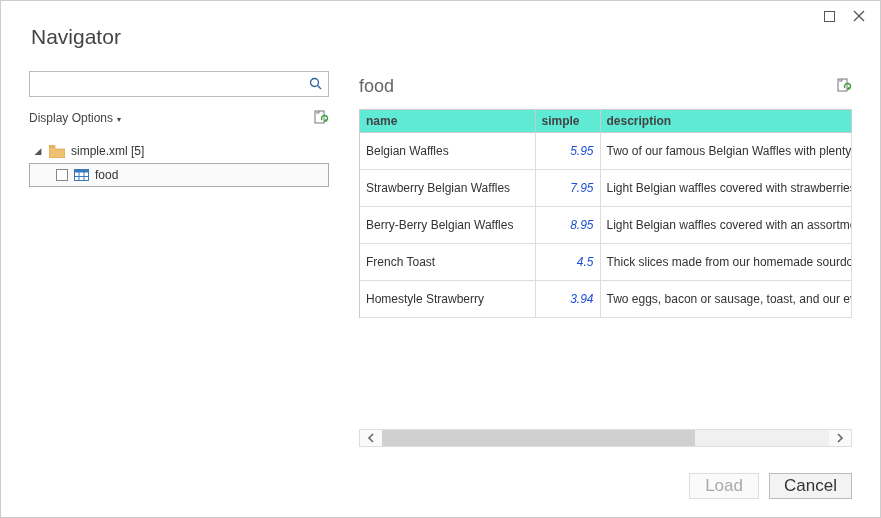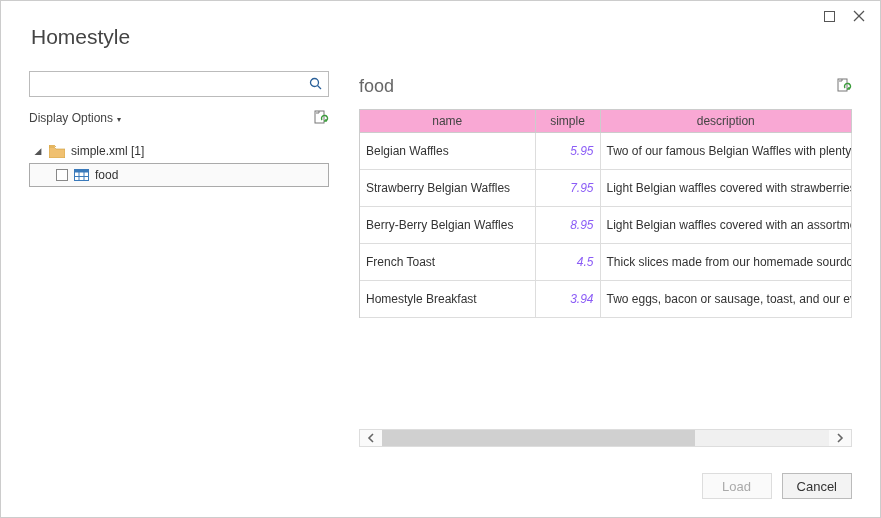--- a/index.html
+++ b/index.html
@@ -138,41 +138,41 @@
     overflow: hidden;
     width: 100%;
   }
   table {
     border-collapse: collapse;
     table-layout: fixed;
     width: 100%;
     font-size: 12px;
   }
   th {
-    text-align: center;
-    font-weight: 400;
-    background: #f9a8d4;
+    text-align: left;
+    font-weight: 700;
+    background: #5eead4;
     border-right: 1px solid #ccc;
     border-bottom: 1px solid #ccc;
     padding: 4px 6px;
     color: #444;
     height: 22px;
   }
   td {
     border-right: 1px solid #ddd;
     border-bottom: 1px solid #ddd;
     padding: 3px 6px;
     height: 37px;
     white-space: nowrap;
     overflow: hidden;
   }
   td.num {
     text-align: right;
     font-style: italic;
-    color: #8b5cf6;
+    color: #1d4ed8;
   }
   .col-name { width: 175px; }
   .col-price { width: 65px; }
   .col-desc { width: auto; }
   .hscroll {
     margin-top: auto;
     height: 18px;
     border: 1px solid #ddd;
     background: #fafafa;
     display: flex;
@@ -199,21 +199,21 @@
     position: absolute;
     bottom: 18px;
     right: 28px;
     display: flex;
     gap: 10px;
   }
   .footer button {
     min-width: 70px;
     height: 26px;
     padding: 0 14px;
-    font-size: 13px;
+    font-size: 17px;
     border: 1px solid #bbb;
     background: #f3f3f3;
     color: #333;
     cursor: default;
   }
   .footer button.disabled {
     color: #aaa;
     border-color: #ddd;
     background: #fafafa;
   }
@@ -229,21 +229,21 @@
       </svg>
   </div>
   <div class="win-btn">
     <svg width="12" height="12">
         <line x1="1" y1="1" x2="11" y2="11" stroke="#555" stroke-width="1.2"></line>
         <line x1="11" y1="1" x2="1" y2="11" stroke="#555" stroke-width="1.2"></line>
       </svg>
   </div>
 </div>
 
-<div class="header-title">Homestyle</div>
+<div class="header-title">Navigator</div>
 
 <div class="left-pane">
   <div class="search-row">
     <input type="text" placeholder="" style="">
     <div class="search-icon">
       <svg width="14" height="14">
           <circle cx="5.5" cy="5.5" r="4" fill="none" stroke="#2a6099" stroke-width="1.3"></circle>
           <line x1="8.5" y1="8.5" x2="12" y2="12" stroke="#2a6099" stroke-width="1.3"></line>
         </svg>
     </div>
@@ -265,21 +265,21 @@
   </div>
 
   <div class="tree">
     <div class="tree-row">
       <span class="tree-caret">◢</span>
       <span class="folder-icon">
         <svg width="16" height="13">
             <path d="M0 2 L5 2 L7 4 L16 4 L16 13 L0 13 Z M0 2 L0 0 L5 0 L7 2" fill="#f0c070" stroke="#c99a3a" stroke-width="0.6"></path>
           </svg>
       </span>
-      <span>simple.xml [1]</span>
+      <span>simple.xml [5]</span>
     </div>
     <div class="tree-row child">
       <div class="checkbox"></div>
       <span class="table-icon">
         <svg width="15" height="12">
           <rect x="0.5" y="0.5" width="14" height="11" fill="#fff" stroke="#3a7abb"></rect>
           <rect x="0.5" y="0.5" width="14" height="3" fill="#3a7abb"></rect>
           <line x1="5" y1="0.5" x2="5" y2="11.5" stroke="#3a7abb"></line>
           <line x1="10" y1="0.5" x2="10" y2="11.5" stroke="#3a7abb"></line>
           <line x1="0.5" y1="7.5" x2="14.5" y2="7.5" stroke="#3a7abb"></line>
@@ -332,21 +332,21 @@
           <td>Berry-Berry Belgian Waffles</td>
           <td class="num">8.95</td>
           <td>Light Belgian waffles covered with an assortment o</td>
         </tr>
         <tr>
           <td>French Toast</td>
           <td class="num">4.5</td>
           <td>Thick slices made from our homemade sourdough</td>
         </tr>
         <tr>
-          <td>Homestyle Breakfast</td>
+          <td>Homestyle Strawberry</td>
           <td class="num">3.94</td>
           <td>Two eggs, bacon or sausage, toast, and our ever-po</td>
         </tr>
       </tbody>
     </table>
   </div>
 
   <div class="hscroll">
     <div class="arrow">
       <svg width="8" height="10">

